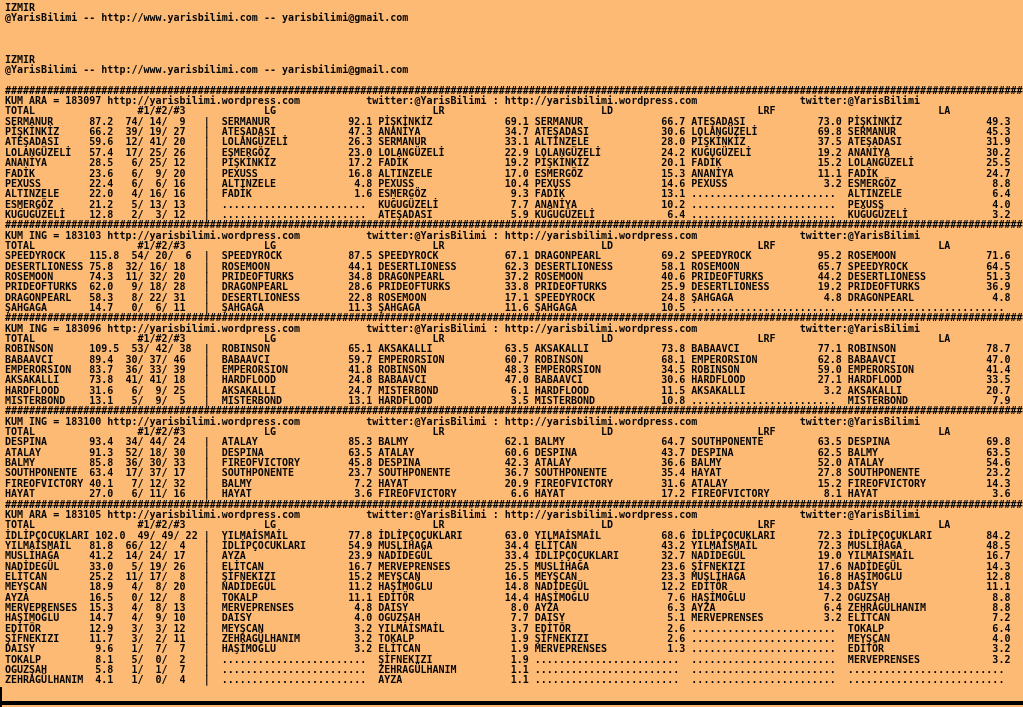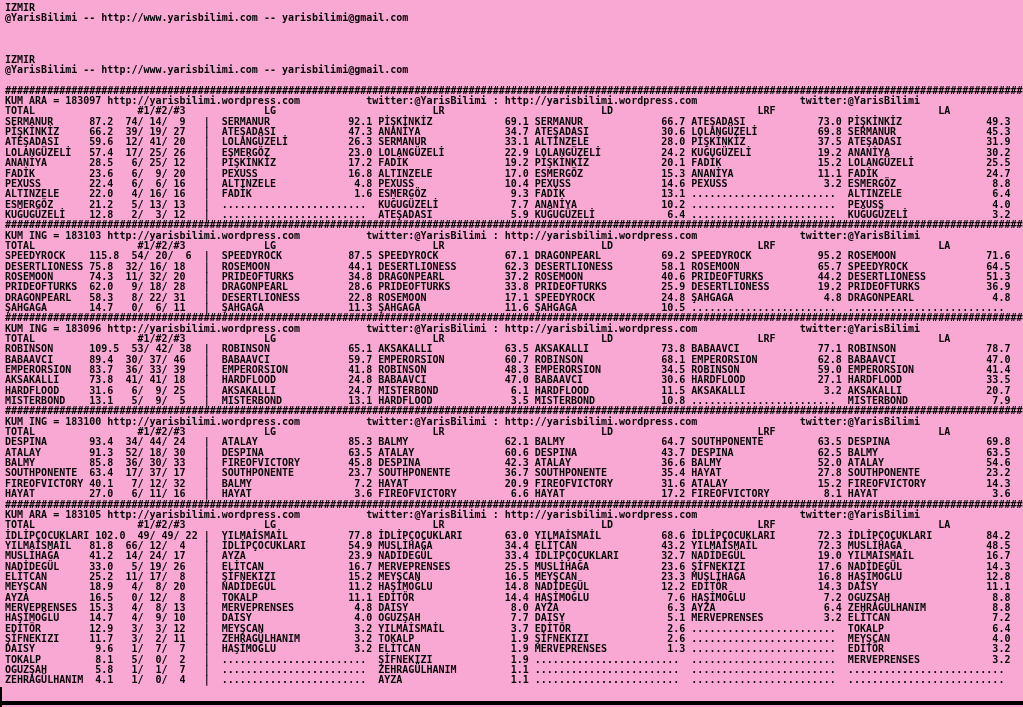--- a/index.html
+++ b/index.html
@@ -1,19 +1,19 @@
 <!DOCTYPE html>
 <html><head>
 <meta charset="utf-8">
 <style>
   html,body{margin:0;padding:0;background:#cfcfcf;}
   .page{
     position:relative;
     width:1023px;height:707px;
-    background:#f9a8d4;
+    background:#fdba74;
     overflow:hidden;
     font-family:"DejaVu Sans Mono","Liberation Mono",monospace;
     font-size:10px;
     line-height:10.35px;
     font-weight:700;
     color:#050505;
   }
   .report-body{position:absolute;left:5px;top:3px;}
   .ln{white-space:pre;height:10.35px;}
   .sep{letter-spacing:0;}

